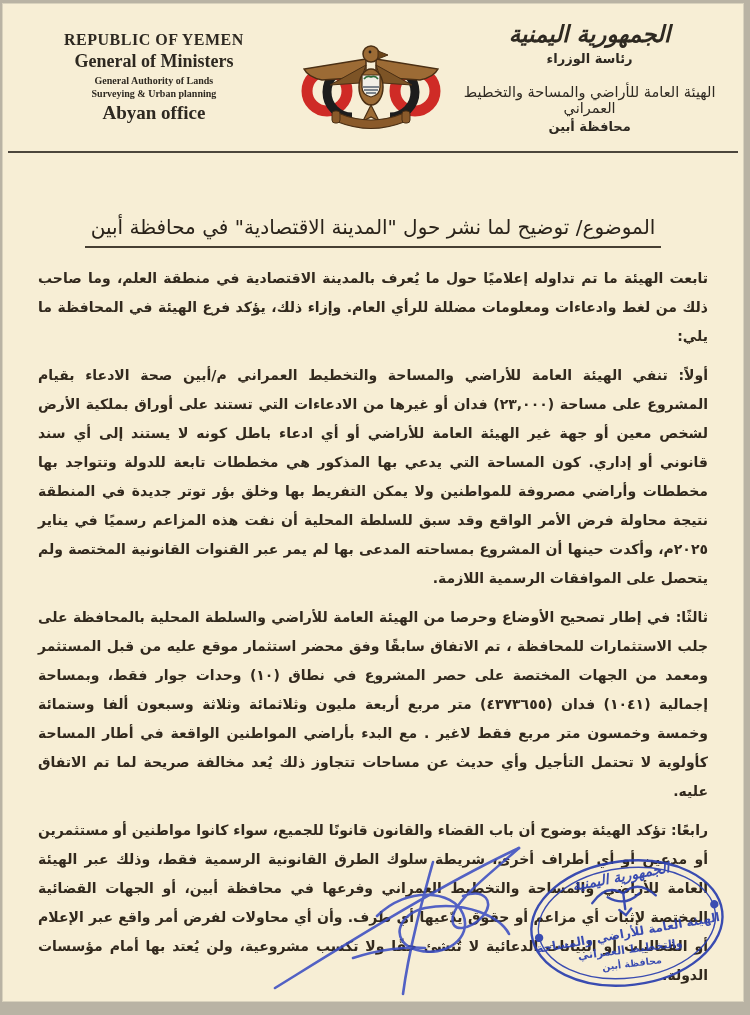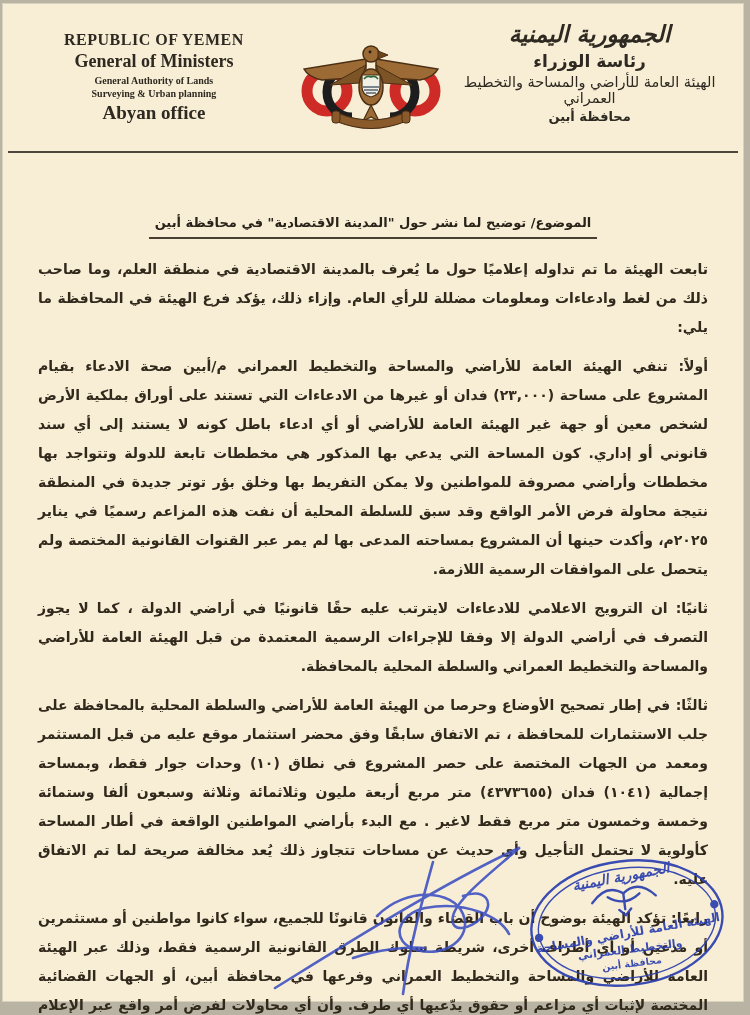--- a/index.html
+++ b/index.html
@@ -26,31 +26,31 @@
   }
   .hdr-en .l1{font-size:16px; letter-spacing:.5px;}
   .hdr-en .l2{font-size:18px;}
   .hdr-en .l3,.hdr-en .l4{font-size:10px;}
   .hdr-en .l5{font-size:19px;}
   .hdr-emblem{width:150px; display:flex; justify-content:center; padding-top:14px;}
   .hdr-ar{
     width:290px; text-align:center; direction:rtl; color:#2e2921; padding-top:2px;
   }
   .hdr-ar .a1{font-size:23px; font-weight:bold; font-style:italic; margin-bottom:4px;}
-  .hdr-ar .a2{font-size:17px; font-weight:bold; margin-bottom:3px;}
+  .hdr-ar .a2{font-size:13px; font-weight:bold; margin-bottom:18px;}
   .hdr-ar .a3{font-size:14.5px; font-weight:normal; margin-bottom:3px; letter-spacing:-0.3px;}
   .hdr-ar .a4{font-size:13px; font-weight:bold;}
   .hdr-rule{
     margin:4px 6px 0 6px; border-top:2.5px solid #4c463c; height:0;
   }
   
   .title-wrap{text-align:center; margin-top:26px;}
   .doc-title{
     display:inline-block; direction:rtl;
-    font-size:13px; font-weight:bold; color:#2a231a;
+    font-size:20px; font-weight:normal; color:#2a231a;
     padding:0 6px 7px 6px;
     border-bottom:2px solid #473f33;
     margin-top:36px;
   }
   
   .body-text{
     direction:rtl; text-align:justify;
     margin:16px 36px 0 36px;
     color:#32291d; font-weight:bold; font-size:14px; line-height:29px;
   }
@@ -127,21 +127,20 @@
 
   <div class="hdr-rule"></div>
 
   <div class="title-wrap">
     <div class="doc-title">الموضوع/ توضيح لما نشر حول "المدينة الاقتصادية" في محافظة أبين</div>
   </div>
 
   <div class="body-text">
     <p>تابعت الهيئة ما تم تداوله إعلاميًا حول ما يُعرف بالمدينة الاقتصادية في منطقة العلم، وما صاحب ذلك من لغط وادعاءات ومعلومات مضللة للرأي العام. وإزاء ذلك، يؤكد فرع الهيئة في المحافظة ما يلي:</p>
     <p>أولاً: تنفي الهيئة العامة للأراضي والمساحة والتخطيط العمراني م/أبين صحة الادعاء بقيام المشروع على مساحة (٢٣,٠٠٠) فدان أو غيرها من الادعاءات التي تستند على أوراق بملكية الأرض لشخص معين أو جهة غير الهيئة العامة للأراضي أو أي ادعاء باطل كونه لا يستند إلى أي سند قانوني أو إداري. كون المساحة التي يدعي بها المذكور هي مخططات تابعة للدولة وتتواجد بها مخططات وأراضي مصروفة للمواطنين ولا يمكن التفريط بها وخلق بؤر توتر جديدة في المنطقة نتيجة محاولة فرض الأمر الواقع وقد سبق للسلطة المحلية أن نفت هذه المزاعم رسميًا في يناير ٢٠٢٥م، وأكدت حينها أن المشروع بمساحته المدعى بها لم يمر عبر القنوات القانونية المختصة ولم يتحصل على الموافقات الرسمية اللازمة.</p>
-    <p>ثانيًا: ان الترويج الاعلامي للادعاءات لايترتب عليه حقًا قانونيًا في أراضي الدولة ، كما لا يجوز التصرف في أراضي الدولة إلا وفقا للإجراءات الرسمية المعتمدة من قبل الهيئة العامة للأراضي والمساحة والتخطيط العمراني والسلطة المحلية بالمحافظة.</p>
     <p>ثالثًا: في إطار تصحيح الأوضاع وحرصا من الهيئة العامة للأراضي والسلطة المحلية بالمحافظة على جلب الاستثمارات للمحافظة ، تم الاتفاق سابقًا وفق محضر استثمار موقع عليه من قبل المستثمر ومعمد من الجهات المختصة على حصر المشروع في نطاق (١٠) وحدات جوار فقط، وبمساحة إجمالية (١٠٤١) فدان (٤٣٧٣٦٥٥) متر مربع أربعة مليون وثلاثمائة وثلاثة وسبعون ألفا وستمائة وخمسة وخمسون متر مربع فقط لاغير . مع البدء بأراضي المواطنين الواقعة في أطار المساحة كأولوية لا تحتمل التأجيل وأي حديث عن مساحات تتجاوز ذلك يُعد مخالفة صريحة لما تم الاتفاق عليه.</p>
     <p>رابعًا: تؤكد الهيئة بوضوح أن باب القضاء والقانون قانونًا للجميع، سواء كانوا مواطنين أو مستثمرين أو مدعين أو أي أطراف أخرى، شريطة سلوك الطرق القانونية الرسمية فقط، وذلك عبر الهيئة العامة للأراضي والمساحة والتخطيط العمراني وفرعها في محافظة أبين، أو الجهات القضائية المختصة لإثبات أي مزاعم أو حقوق يدّعيها أي طرف. وأن أي محاولات لفرض أمر واقع عبر الإعلام أو الفعاليات أو البيانات الدعائية لا تُنشئ حقًا ولا تكسب مشروعية، ولن يُعتد بها أمام مؤسسات الدولة.</p>
 
   </div>
 
   <svg class="signature" viewBox="0 0 300 165" aria-hidden="true">
     <g fill="none" stroke="#3c4ec2" stroke-width="2.6" stroke-linecap="round" opacity="0.88">
       <path d="M18,150 C70,118 180,48 262,10"></path>
       <path d="M262,10 C240,30 200,60 196,78 C192,96 214,92 226,78 C238,64 228,50 206,58"></path>
       <path d="M120,78 C150,48 196,52 206,76 C216,100 188,120 160,112 C132,104 140,76 168,70 C210,62 244,80 252,96"></path>

